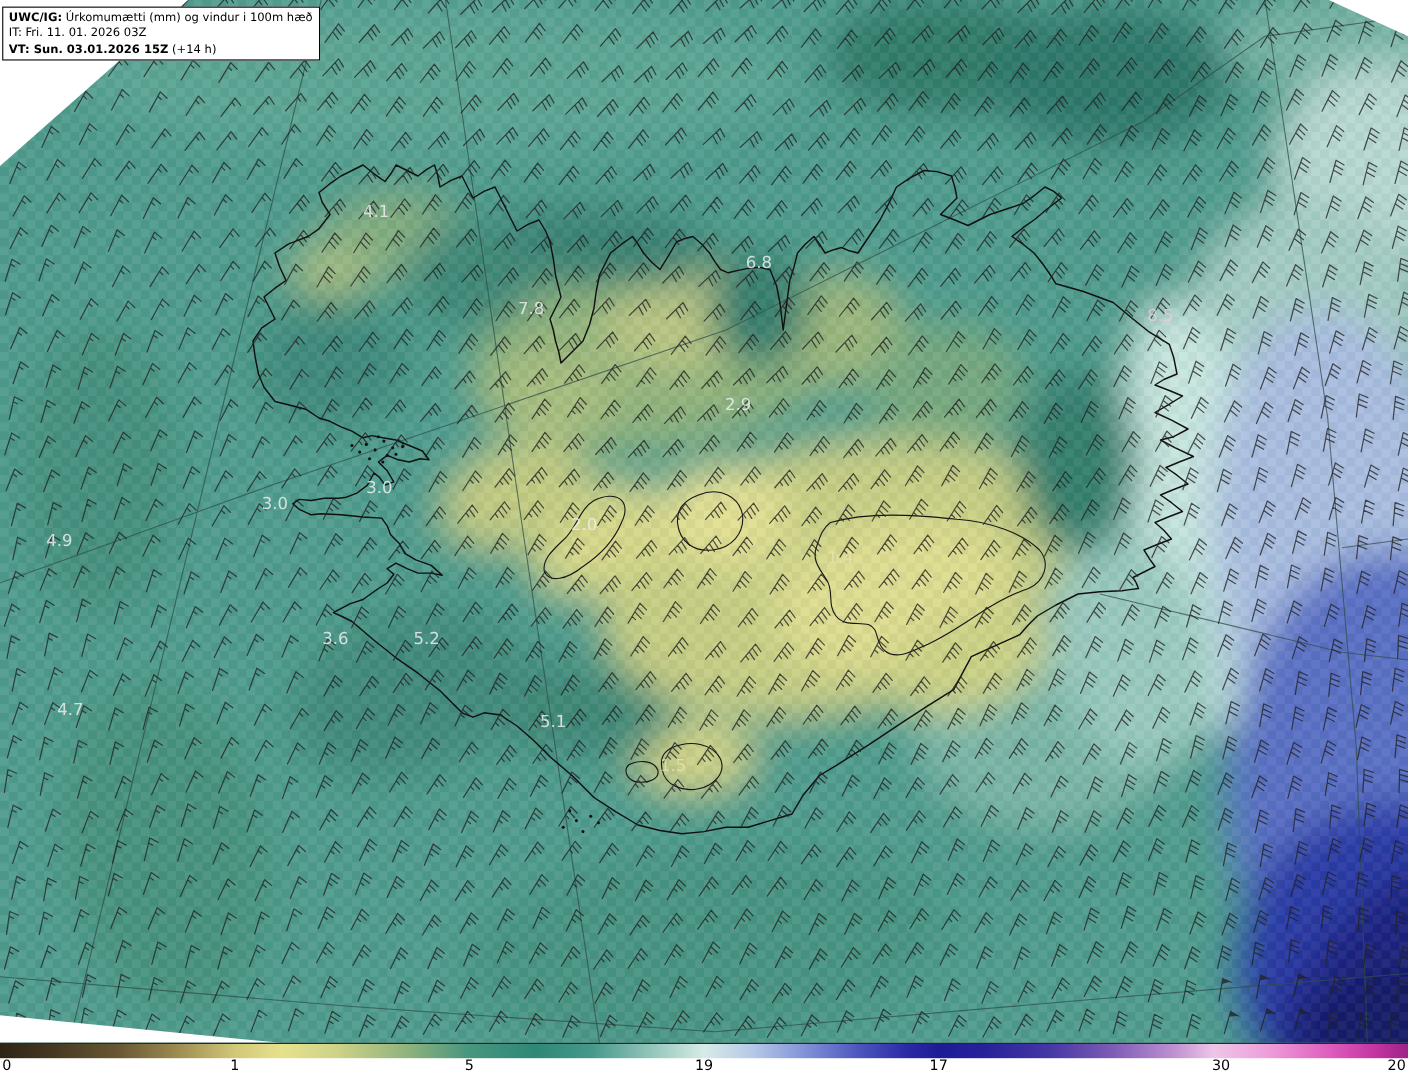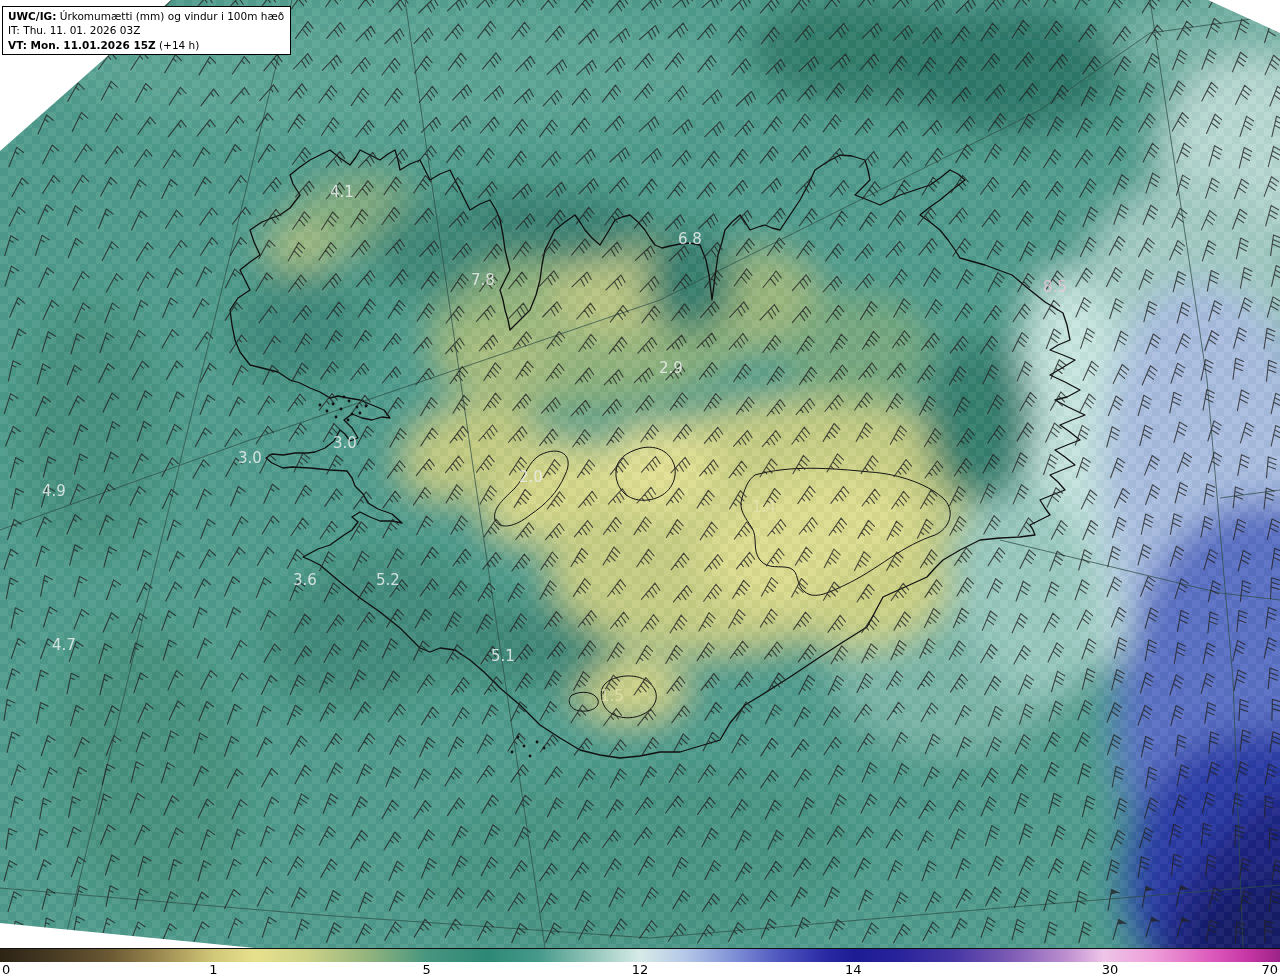--- a/index.html
+++ b/index.html
@@ -1419,28 +1419,28 @@
           <text x="376" y="585" class="maplabel" fill="rgba(236,239,237,0.85)">5.2</text>
           <text x="52" y="650" class="maplabel" fill="rgba(236,239,237,0.85)">4.7</text>
           <text x="491" y="661" class="maplabel" fill="rgba(236,239,237,0.85)">5.1</text>
           <text x="600" y="701" class="maplabel" fill="rgba(236,230,182,0.7)">1.5</text>
         </g>
       </svg>
   </div>
 
   <div id="title-box">
     <div><b>UWC/IG:</b><span> Úrkomumætti (mm) og vindur i 100m hæð</span></div>
-    <div><span>IT:</span><span> Thu. 11. 01. 2026 03Z</span></div>
-    <div><b><span>VT:</span><span> Mon. 11.01.2026 15Z</span></b><span> (+14 h)</span></div>
+    <div><span>IT:</span><span> Fri. 11. 01. 2026 03Z</span></div>
+    <div><b><span>VT:</span><span> Sun. 03.01.2026 15Z</span></b><span> (+14 h)</span></div>
   </div>
 
   <div id="colorbar" style="background: linear-gradient(90deg, rgb(46, 36, 21) 0%, rgb(70, 58, 35) 4%, rgb(106, 88, 51) 8.5%, rgb(156, 138, 80) 12.5%, rgb(210, 200, 120) 16.7%, rgb(231, 225, 141) 20%, rgb(205, 210, 135) 24%, rgb(143, 178, 125) 29%, rgb(71, 150, 127) 33.3%, rgb(46, 136, 118) 38%, rgb(69, 153, 138) 42%, rgb(143, 195, 183) 46%, rgb(214, 235, 231) 50%, rgb(181, 200, 232) 53.5%, rgb(132, 149, 216) 57%, rgb(77, 85, 189) 61%, rgb(42, 42, 165) 64.5%, rgb(29, 28, 149) 66.7%, rgb(39, 34, 154) 70%, rgb(70, 55, 164) 74.5%, rgb(125, 92, 181) 79%, rgb(189, 143, 208) 83.3%, rgb(238, 197, 232) 86.2%, rgb(238, 159, 217) 90%, rgb(221, 92, 189) 94.5%, rgb(198, 54, 164) 97.5%, rgb(156, 35, 135) 100%);"></div>
   <div id="cb-labels">
       <div class="cb-tick first" style="left: 2px;">0</div>
       <div class="cb-tick" style="left: 213.376px;">1</div>
       <div class="cb-tick" style="left: 426.624px;">5</div>
-      <div class="cb-tick" style="left: 640px;">12</div>
-      <div class="cb-tick" style="left: 853.376px;">14</div>
+      <div class="cb-tick" style="left: 640px;">19</div>
+      <div class="cb-tick" style="left: 853.376px;">17</div>
       <div class="cb-tick" style="left: 1110px;">30</div>
-      <div class="cb-tick last" style="left: 1278px;">70</div>
+      <div class="cb-tick last" style="left: 1278px;">20</div>
     </div>
 
 </div>
 
 </body></html>

